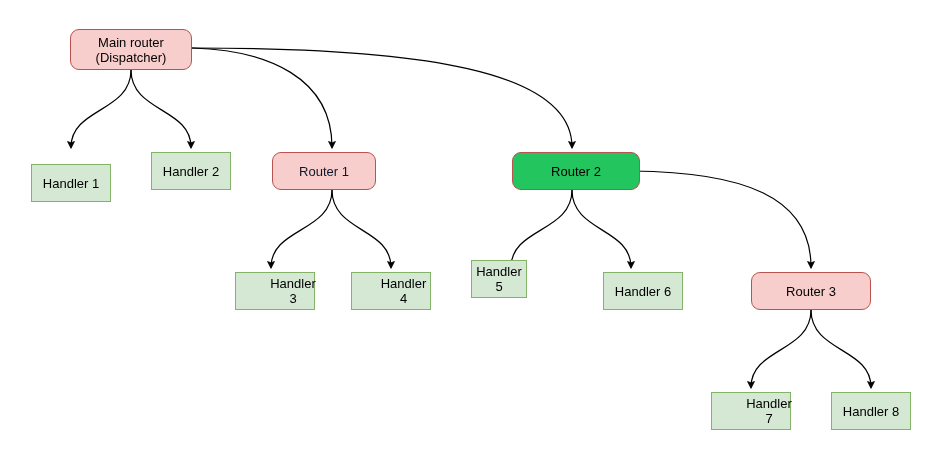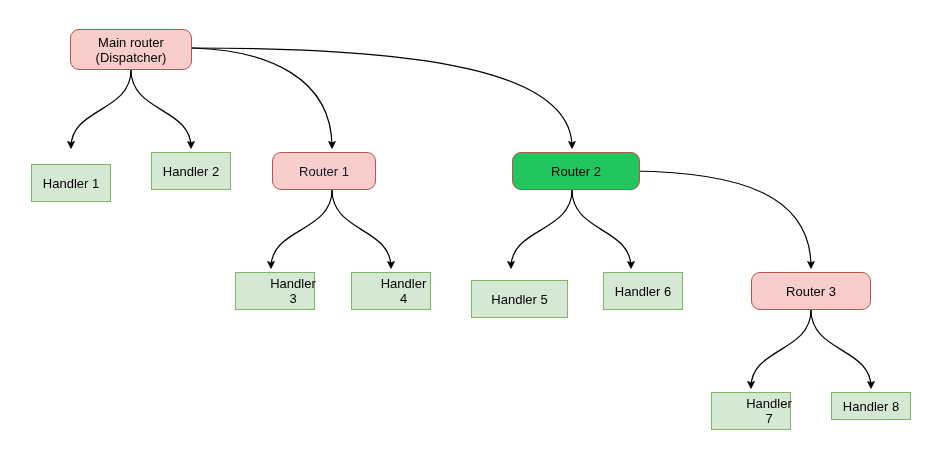--- a/index.html
+++ b/index.html
@@ -94,30 +94,30 @@
       </div>
       <div class="node node-router" style="left: 512px; top: 152px; width: 128px; height: 38px; background: #22c55e; border-color: rgb(184, 84, 80); color: rgb(0, 0, 0);">
         <span class="node-label">Router 2</span>
       </div>
       <div class="node node-handler" style="left: 235px; top: 272px; width: 80px; height: 38px; background: rgb(213, 232, 212); border-color: rgb(130, 179, 102); color: rgb(0, 0, 0); padding-left: 36px;">
         <span class="node-label">Handler 3</span>
       </div>
       <div class="node node-handler" style="left: 351px; top: 272px; width: 80px; height: 38px; background: rgb(213, 232, 212); border-color: rgb(130, 179, 102); color: rgb(0, 0, 0); padding-left: 25px;">
         <span class="node-label">Handler 4</span>
       </div>
-      <div class="node node-handler" style="left: 471px; top: 280px; width: 97px; height: 38px; background: rgb(213, 232, 212); border-color: rgb(130, 179, 102); color: rgb(0, 0, 0);">
+      <div class="node node-handler" style="left: 471px; top: 260px; width: 56px; height: 38px; background: rgb(213, 232, 212); border-color: rgb(130, 179, 102); color: rgb(0, 0, 0);">
         <span class="node-label">Handler 5</span>
       </div>
       <div class="node node-handler" style="left: 591px; top: 272px; width: 80px; height: 38px; background: rgb(213, 232, 212); border-color: rgb(130, 179, 102); color: rgb(0, 0, 0); margin-left: 12px;">
         <span class="node-label">Handler 6</span>
       </div>
       <div class="node node-router" style="left: 751px; top: 272px; width: 120px; height: 38px; background: rgb(248, 206, 204); border-color: rgb(184, 84, 80); color: rgb(0, 0, 0);">
         <span class="node-label">Router 3</span>
       </div>
       <div class="node node-handler" style="left: 711px; top: 392px; width: 80px; height: 38px; background: rgb(213, 232, 212); border-color: rgb(130, 179, 102); color: rgb(0, 0, 0); padding-left: 36px;">
         <span class="node-label">Handler 7</span>
       </div>
-      <div class="node node-handler" style="left: 831px; top: 392px; width: 80px; height: 28px; background: rgb(213, 232, 212); border-color: rgb(130, 179, 102); color: rgb(0, 0, 0);">
+      <div class="node node-handler" style="left: 831px; top: 392px; width: 80px; height: 38px; background: rgb(213, 232, 212); border-color: rgb(130, 179, 102); color: rgb(0, 0, 0);">
         <span class="node-label">Handler 8</span>
       </div>
     </div>
 
 </div>
 
 </body></html>

